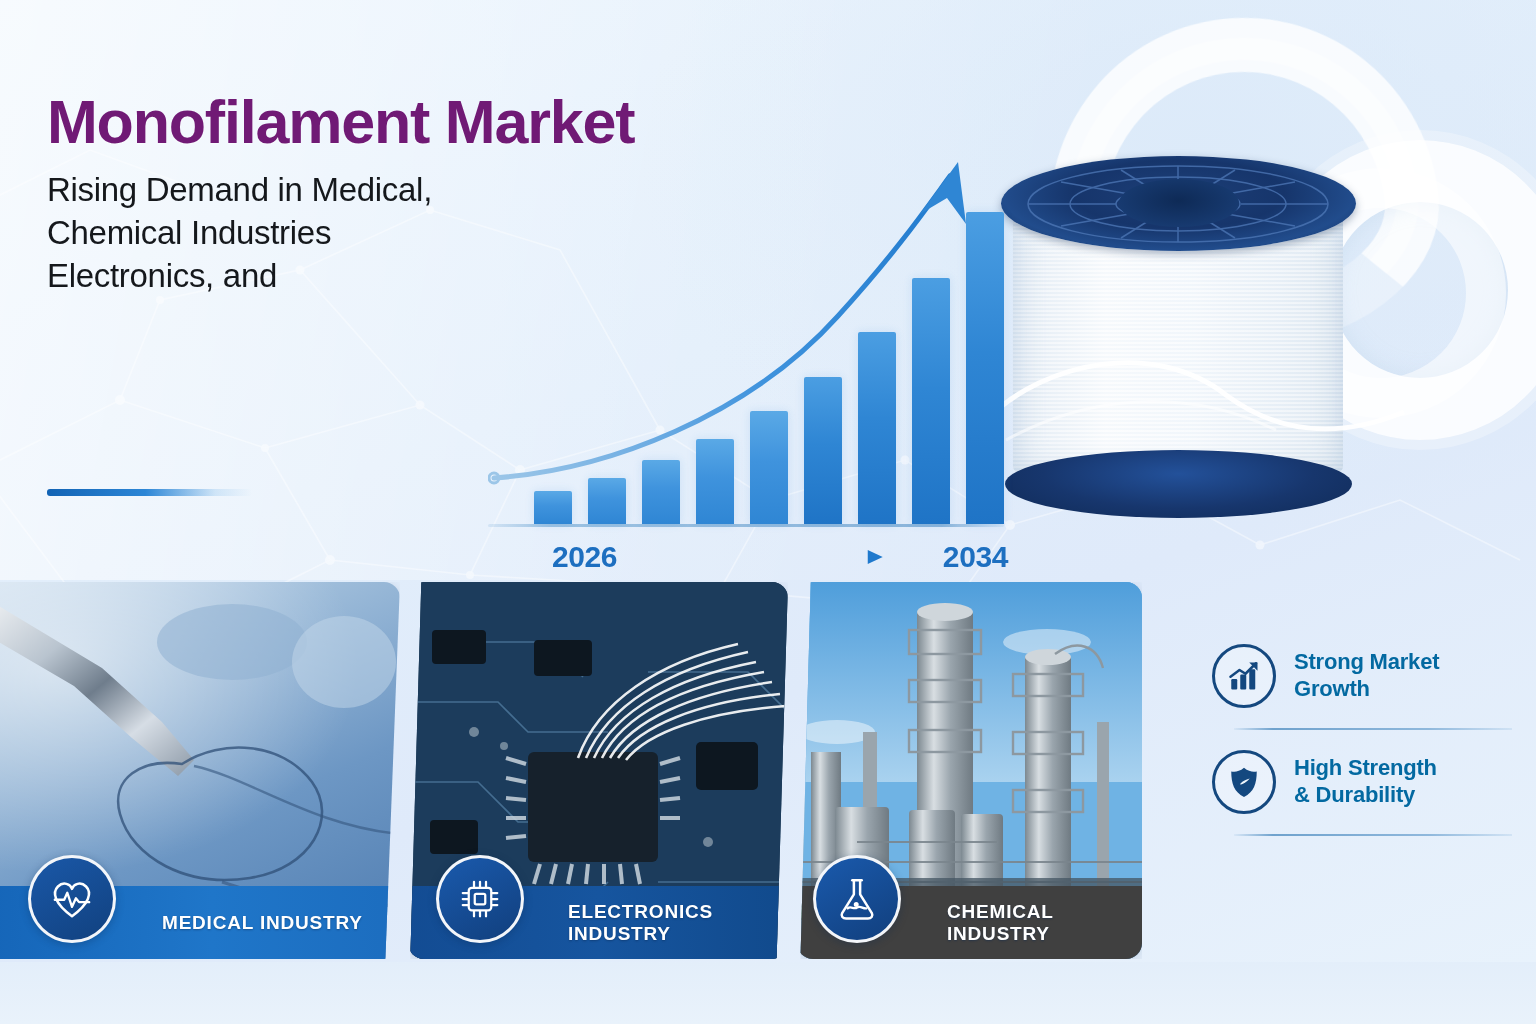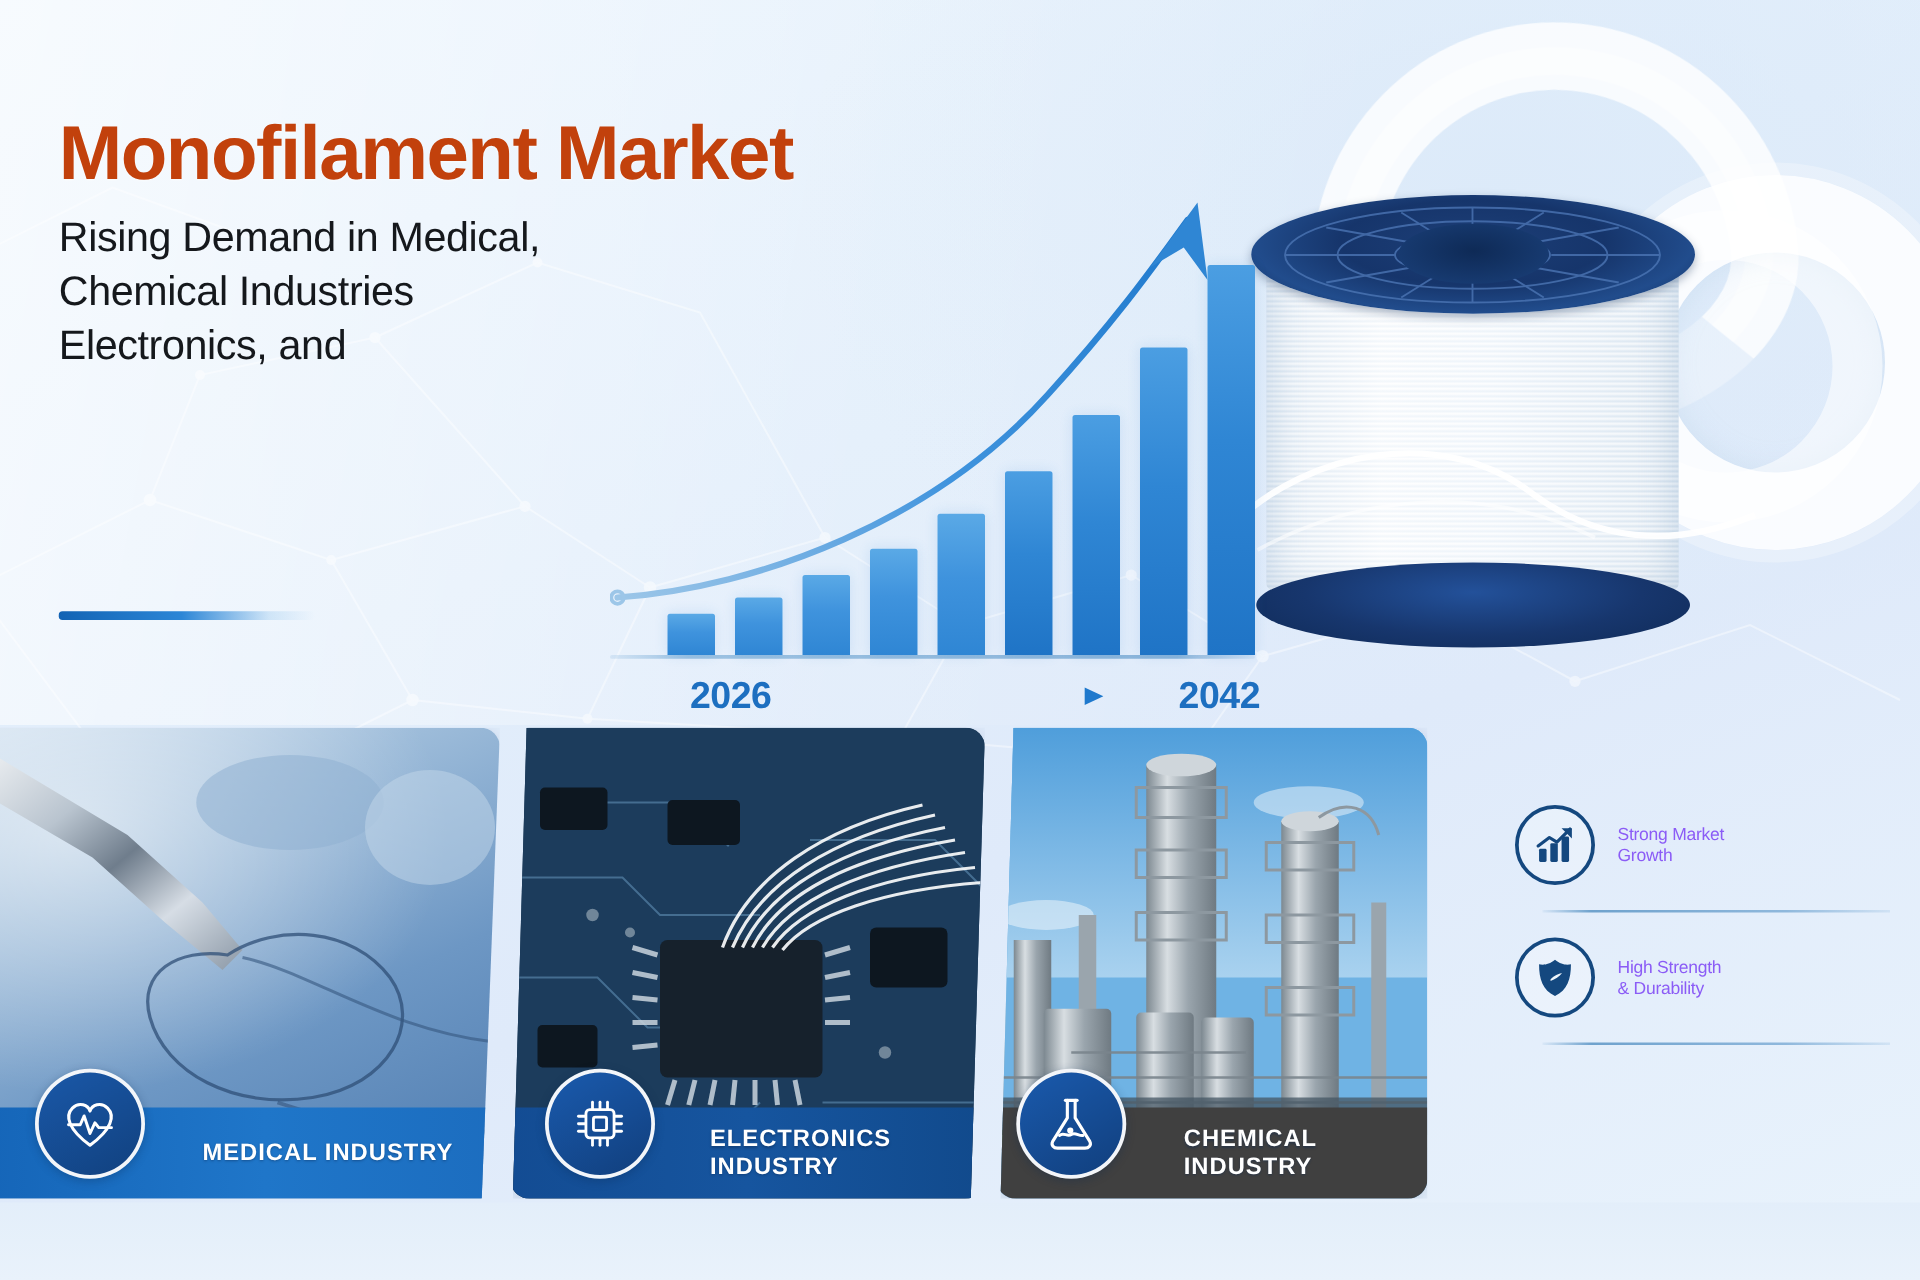--- a/index.html
+++ b/index.html
@@ -23,21 +23,21 @@
   }
   .bg-sheen{
     position:absolute; left:0; top:0; width:100%; height:580px;
     background:linear-gradient(100deg, rgba(255,255,255,.62) 0%, rgba(255,255,255,.12) 45%, rgba(255,255,255,0) 70%);
   }
 
   
   .headline{ position:absolute; left:47px; top:92px; width:840px; }
   .h-title{
     font-size:61px; line-height:1.0; font-weight:700;
-    color:#c2410c; letter-spacing:-1.2px;
+    color:#701a75; letter-spacing:-1.2px;
     font-family:"Liberation Sans", sans-serif;
     text-shadow:0 1px 2px rgba(255,255,255,.65);
   }
   .h-sub{
     margin-top:14px;
     font-size:39px; line-height:1.04; font-weight:700;
     color:#1b74c4; letter-spacing:-.6px;
   }
   .h-desc{
     margin-top:16px;
@@ -188,21 +188,21 @@
   #card-chemical .badge{ left:16px; background:linear-gradient(150deg,#1a5aad 0%,#113f7d 100%); }
 
   
   .features{ position:absolute; left:1212px; top:630px; width:300px; }
   .feature{ display:flex; align-items:center; gap:18px; height:92px; }
   .f-icon{
     flex:0 0 auto; width:64px; height:64px; border-radius:50%;
     border:3px solid #14487f; display:flex; align-items:center; justify-content:center;
     background:rgba(255,255,255,.25);
   }
-  .f-text{ font-size:14px; line-height:1.22; font-weight:400; color:#8b5cf6; letter-spacing:-.2px; }
+  .f-text{ font-size:22px; line-height:1.22; font-weight:700; color:#0369a1; letter-spacing:-.2px; }
   .f-text span{ display:block; }
   .f-div{
     height:2px; margin:6px 0 6px 22px;
     background:linear-gradient(90deg,rgba(150,190,225,.15) 0%, #6fa2cd 14%, #8fb8dc 70%, rgba(150,190,225,.25) 100%);
   }
   .bottom-strip{
     position:absolute; left:0; bottom:0; width:100%; height:62px;
     background:linear-gradient(180deg,#e3eefa 0%, #e9f2fb 100%);
   }
 </style>
@@ -324,21 +324,21 @@
           <defs>
             <linearGradient id="axgrad" x1="0" y1="0" x2="1" y2="0">
               <stop offset="0%" stop-color="#bcd9f0"></stop>
               <stop offset="100%" stop-color="#1f79cd"></stop>
             </linearGradient>
           </defs>
           <line x1="0" y1="8" x2="284" y2="8" stroke="url(#axgrad)" stroke-width="3"></line>
           <path d="M282 1 L300 8 L282 15 Z" fill="#1f79cd"></path>
         </svg>
       </div>
-      <div class="axis-lab">2042</div>
+      <div class="axis-lab">2034</div>
     </div>
   </div>
 
   <div class="cards">
 
     <div class="card" id="card-medical">
       <div class="card-ph ph-medical">
         <svg viewBox="0 0 418 377" style="position:absolute;inset:0;width:100%;height:100%">
           <defs>
             <linearGradient id="steel" x1="0" y1="0" x2="1" y2="1">

